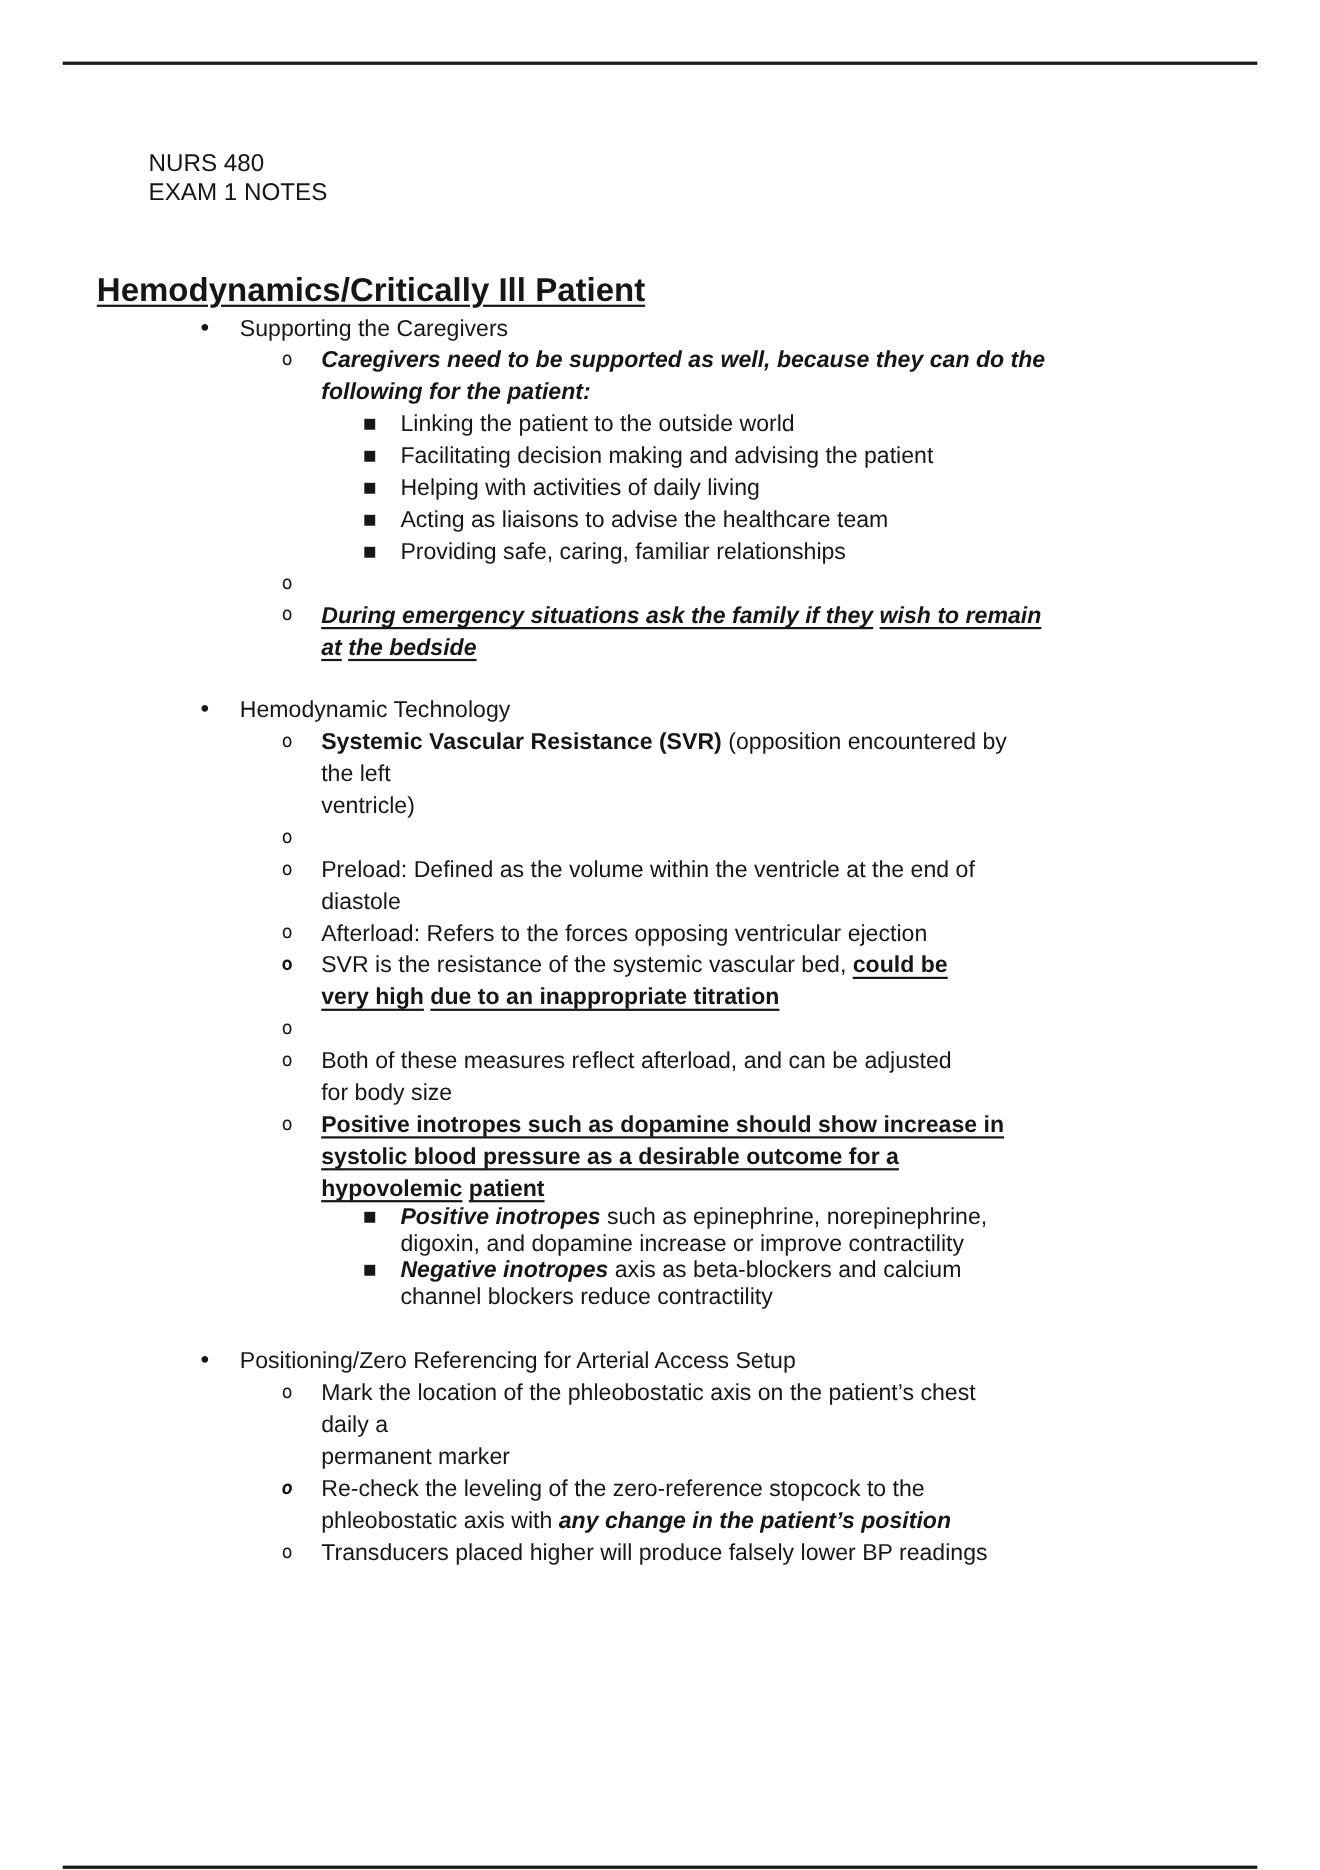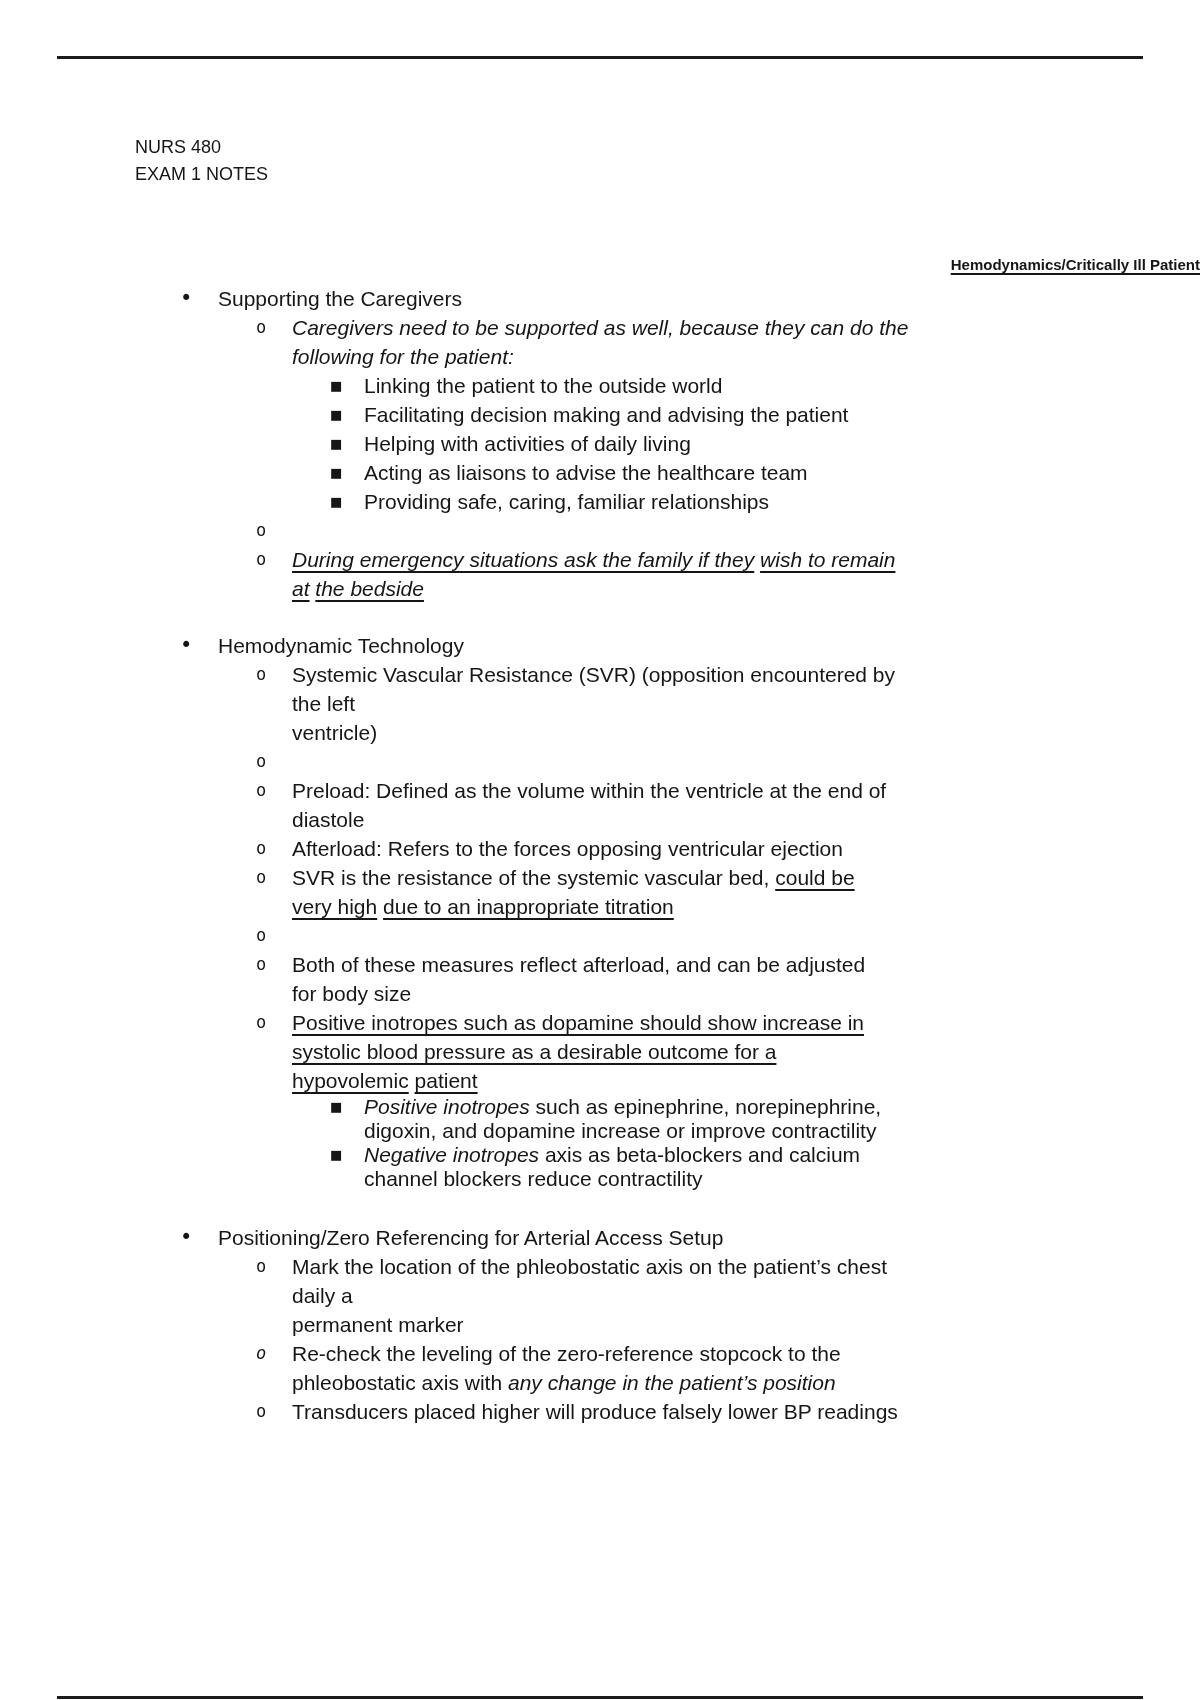--- a/index.html
+++ b/index.html
@@ -2,41 +2,41 @@
 <html><head>
 <meta charset="utf-8">
 <style>
   html,body{margin:0;padding:0;background:#ffffff;}
   .page{position:relative;width:1200px;height:1700px;background:#ffffff;overflow:hidden;
         font-family:"Liberation Sans","DejaVu Sans",sans-serif;color:#161616;}
   .rule{position:absolute;left:57px;width:1086px;height:3px;background:#1c1c1c;}
   .rule-top{top:56px;}
   .rule-bottom{top:1696px;}
   .content{position:absolute;top:0;left:0;width:1200px;font-size:21px;line-height:29px;}
-  .title-block{margin:134px 0 0 135px;font-size:18px;line-height:27px;}
-  .section-heading{margin:62px 0 0 88px;font-size:15px;line-height:29px;font-weight:700;
-        text-decoration:underline;text-decoration-thickness:2px;text-underline-offset:3px;text-align:right;}
+  .title-block{margin:134px 0 0 135px;font-size:22px;line-height:27px;}
+  .section-heading{margin:62px 0 0 88px;font-size:30px;line-height:29px;font-weight:700;
+        text-decoration:underline;text-decoration-thickness:2px;text-underline-offset:3px;}
   .list{margin-top:5px;}
   .li{display:flex;align-items:flex-start;}
   .li.l1{padding-left:180px;}
   .li.l1 .mk{width:38px;}
   .li.l2{padding-left:256px;}
   .li.l2 .mk{width:36px;}
   .li.l3{padding-left:330px;}
   .li.l3 .mk{width:34px;}
   .mk{flex:none;font-family:"DejaVu Sans",sans-serif;}
   .mk-dot{font-size:21px;}
   .mk-o{font-family:"DejaVu Sans Mono",monospace;font-size:17px;}
   .mk-sq{font-size:13px;}
   .tx{flex:none;max-width:860px;}
   .tight{line-height:24px;}
   .gap-s2{margin-top:28px;}
   .gap-s3{margin-top:32px;}
-  .b{font-weight:400;}
-  .bi{font-weight:400;font-style:italic;}
+  .b{font-weight:700;}
+  .bi{font-weight:700;font-style:italic;}
   .u{text-decoration:underline;text-decoration-thickness:2px;text-underline-offset:4px;}
 </style>
 </head>
 <body>
 
 <div class="page">
   <div class="rule rule-top"></div>
 
   <div class="content">
 

